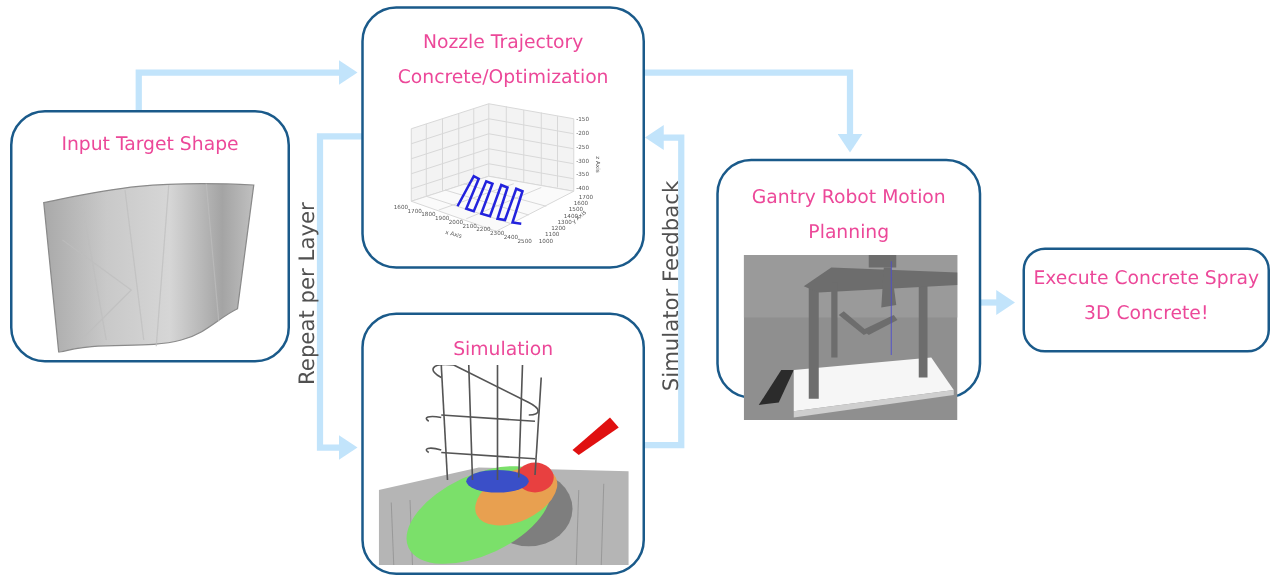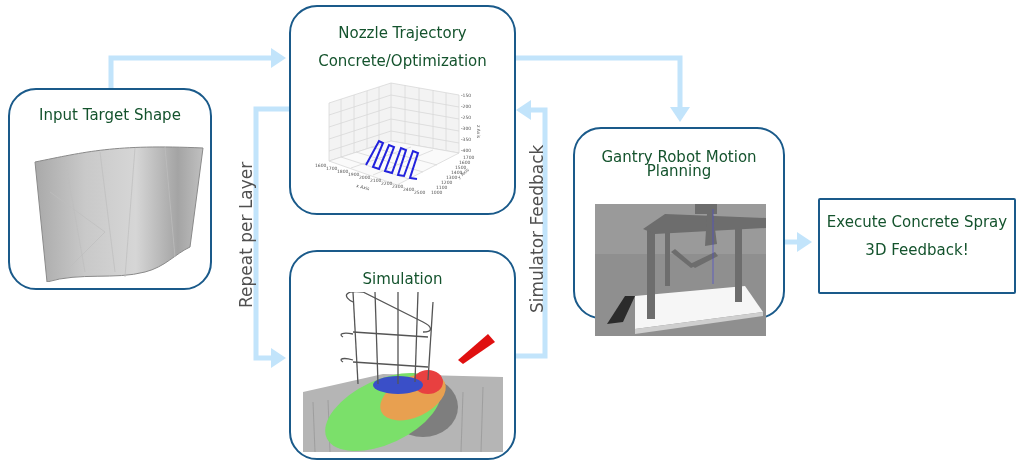--- a/index.html
+++ b/index.html
@@ -1,21 +1,21 @@
 <!DOCTYPE html>
 <html><head>
 <meta charset="utf-8">
 <style>
   html, body { margin:0; padding:0; background:#ffffff; }
   body { width:1022px; height:465px; position:relative; overflow:hidden;
          font-family:"DejaVu Sans", sans-serif; color:#404040; }
   .box { position:absolute; box-sizing:border-box; border:2.5px solid #1a5a8a;
          border-radius:28px; background:#fff; }
   .title { position:absolute; left:0; right:0; text-align:center;
-           font-size:15px; line-height:26px; color:#14532d; }
+           font-size:15px; line-height:26px; color:#ec4899; }
   svg.overlay { position:absolute; left:0; top:0; }
   .vlabel { position:absolute; font-size:17px; color:#505050; white-space:nowrap;
             transform-origin:left top; transform:rotate(-90deg); }
   .pic { position:absolute; }
 </style>
 </head>
 <body>
 
 <svg class="overlay" width="1022" height="465">
   <defs>
@@ -31,21 +31,21 @@
   <polyline points="291,109 256,109 256,358 282,358" fill="none" stroke="#c2e4fb" stroke-width="5" marker-end="url(#ah)"></polyline>
 
   <polyline points="513,356 545,356 545,110 520,110" fill="none" stroke="#c2e4fb" stroke-width="5" marker-end="url(#ah)"></polyline>
 
   <line x1="783" y1="242" x2="808" y2="242" stroke="#c2e4fb" stroke-width="5" marker-end="url(#ah)"></line>
 </svg>
 
 <div class="vlabel" style="left:236px; top:308px;">Repeat per Layer</div>
 <div class="vlabel" style="left:527px; top:313px;">Simulator Feedback</div>
 
-<div class="box" style="left:8px; top:88px; width:204px; height:202px;">
+<div class="box" style="left:8px; top:88px; width:224px; height:202px;">
   <div class="title" style="top:12px;">Input Target Shape</div>
   <svg class="pic" style="left:15px; top:42px;" width="180" height="150">
     <defs>
       <linearGradient id="wallg" x1="0" y1="0" x2="1" y2="0">
         <stop offset="0" stop-color="#a9a9a9"></stop>
         <stop offset="0.3" stop-color="#c9c9c9"></stop>
         <stop offset="0.6" stop-color="#d6d6d6"></stop>
         <stop offset="0.85" stop-color="#a4a4a4"></stop>
         <stop offset="1" stop-color="#c0c0c0"></stop>
       </linearGradient>
@@ -144,37 +144,37 @@
       <line x1="50" y1="70" x2="125" y2="75"></line>
       <path d="M40,45 C35,42 40,40 50,42"></path>
       <path d="M40,70 C35,67 40,65 50,68"></path>
     </g>
     <polygon points="155,68 185,42 192,50 160,72" fill="#e01010"></polygon>
   </svg>
 </div>
 
 <div class="box" style="left:573px; top:127px; width:212px; height:192px;">
   <div class="title" style="top:15px;">Gantry Robot Motion</div>
-  <div class="title" style="top:29px;text-align:center;">Planning</div>
+  <div class="title" style="top:43px;text-align:center;">Planning</div>
   <svg class="pic" style="left:20px; top:75px;" width="171" height="132">
     <rect x="0" y="0" width="171" height="132" fill="#8f8f8f"></rect>
     <rect x="0" y="0" width="171" height="50" fill="#9a9a9a"></rect>
     <polygon points="12,120 30,92 40,92 28,118" fill="#2b2b2b"></polygon>
     <polygon points="40,92 150,82 168,108 40,125" fill="#f6f6f6"></polygon>
     <polygon points="40,125 168,108 168,112 40,130" fill="#cfcfcf"></polygon>
     <g fill="#6d6d6d">
       <rect x="52" y="25" width="8" height="90"></rect>
       <rect x="140" y="20" width="7" height="78"></rect>
       <polygon points="48,25 70,10 171,14 171,24 60,30"></polygon>
       <rect x="70" y="22" width="5" height="60"></rect>
       <rect x="100" y="0" width="22" height="10"></rect>
       <polygon points="112,10 118,10 122,40 110,42"></polygon>
       <polygon points="80,45 100,62 96,64 76,48"></polygon>
       <polygon points="95,60 120,48 123,52 100,64"></polygon>
     </g>
     <line x1="118" y1="5" x2="118" y2="80" stroke="#4a4ad0" stroke-width="0.7"></line>
   </svg>
 </div>
 
-<div class="box" style="left:818px; top:198px; width:198px; height:96px; border-radius:2px;">
+<div class="box" style="left:818px; top:198px; width:198px; height:84px; border-radius:18px;">
   <div class="title" style="top:9px;">Execute Concrete Spray</div>
-  <div class="title" style="top:37px;">3D Feedback!</div>
+  <div class="title" style="top:37px;">3D Concrete!</div>
 </div>
 
 </body></html>

